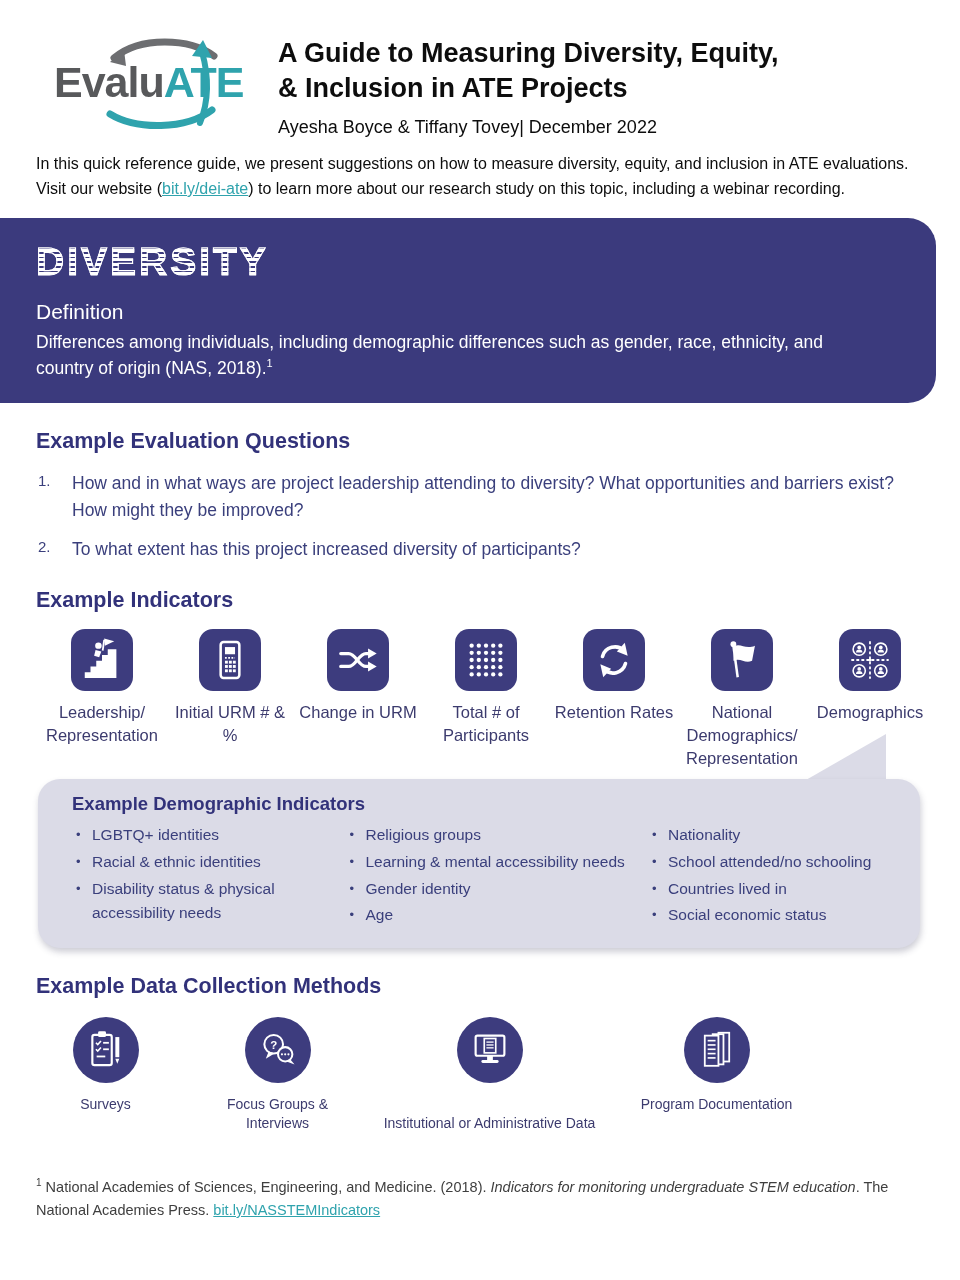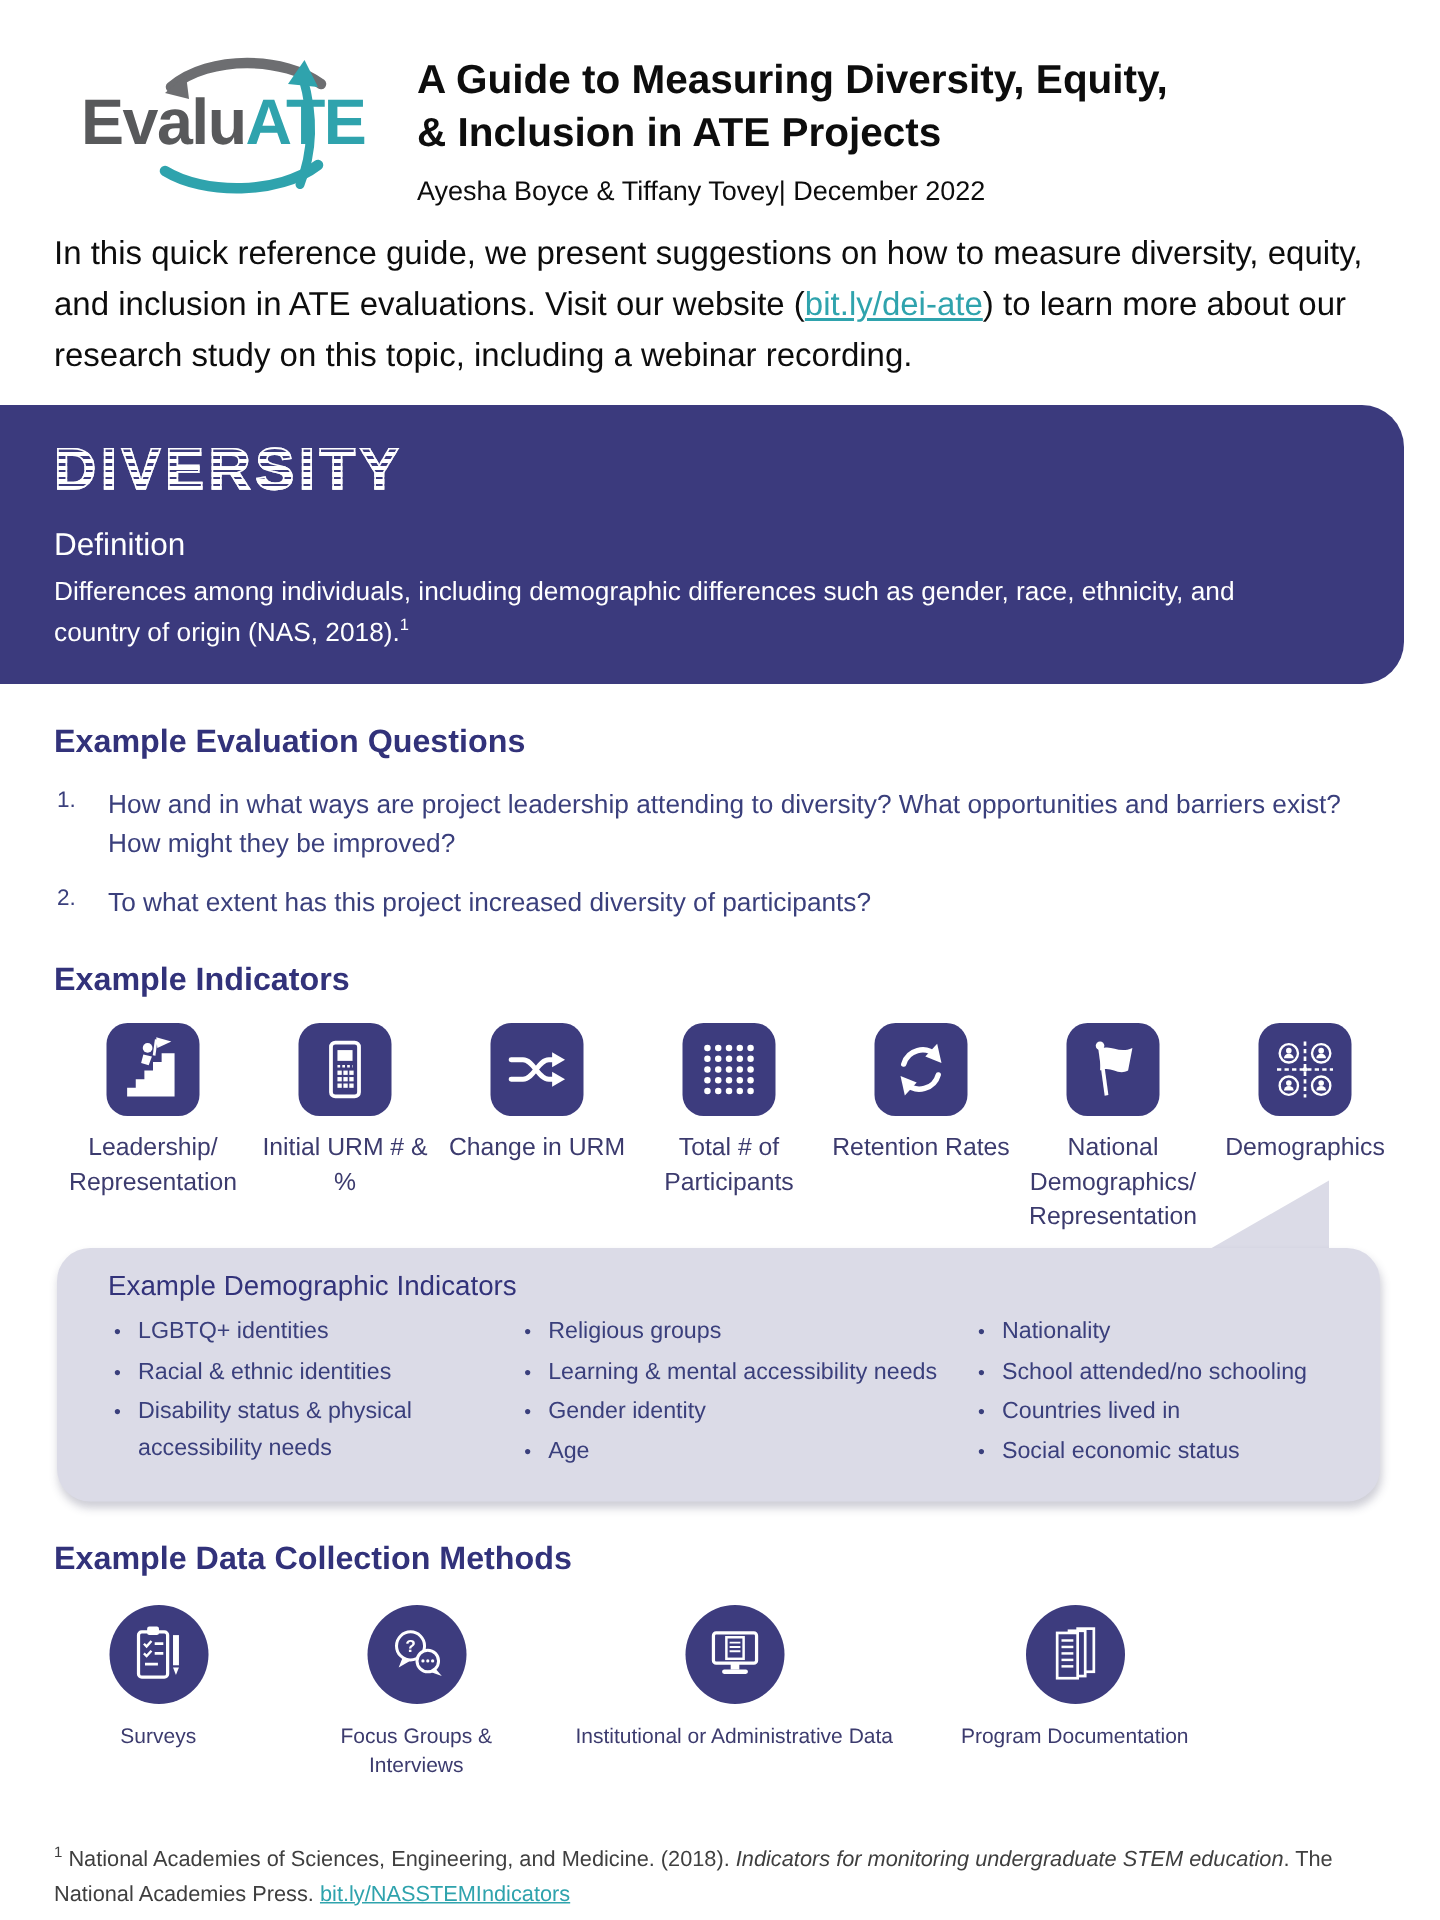--- a/index.html
+++ b/index.html
@@ -13,21 +13,21 @@
   .logo { position:relative; width:200px; height:110px; flex:0 0 auto; }
   .logo-swirl { position:absolute; left:0; top:0; width:200px; height:110px; }
   .logo-text { position:absolute; left:2px; top:30px; font-size:43px; font-weight:bold; letter-spacing:-1px; white-space:nowrap; }
   .logo-evalu { color:#58595B; }
   .logo-ate { color:#2FA3AD; }
   .header-titles { margin-left:26px; padding-top:8px; }
   .doc-title { font-size:27px; font-weight:bold; color:#0d0d0d; line-height:1.3; }
   .byline { font-size:18px; margin-top:11px; color:#0d0d0d; }
 
   
-  .intro { margin:14px 38px 0 36px; width:892px; font-size:22px; line-height:1.55; color:#0d0d0d; }
+  .intro { margin:14px 38px 0 36px; width:892px; font-size:16px; line-height:1.55; color:#0d0d0d; }
   .teal-link { color:#2FA3AD; text-decoration:underline; cursor:pointer; }
 
   
   .banner {
     margin-top:16px; width:936px; background:#3B3A7D; color:#ffffff;
     border-radius:0 28px 28px 0; padding:22px 44px 22px 36px;
   }
   .banner-title {
     display:inline-block; font-size:39px; font-weight:bold; letter-spacing:3px;
     background-image:repeating-linear-gradient(to bottom, #ffffff 0px, #ffffff 3px, #3B3A7D 3px, #3B3A7D 4.6px);
@@ -60,38 +60,38 @@
   
   .demo-box-wrap { position:relative; margin:0 40px 0 38px; }
   .demo-pointer {
     position:absolute; top:-45px; right:34px; width:0; height:0;
     border-left:80px solid transparent; border-bottom:46px solid #DBDBE7;
   }
   .demo-box {
     background:#DBDBE7; border-radius:22px; padding:14px 18px 18px 34px;
     box-shadow:1px 4px 6px rgba(60,60,90,0.25); position:relative;
   }
-  .demo-heading { font-size:18.5px; font-weight:normal; color:#32327A; }
+  .demo-heading { font-size:18.5px; font-weight:bold; color:#32327A; }
   .demo-cols { display:flex; margin-top:8px; }
   .demo-col { list-style:none; }
   .demo-col-1 { width:282px; }
   .demo-col-2 { width:312px; }
   .demo-col-3 { width:262px; }
   .demo-col li {
     position:relative; padding-left:20px; font-size:15.5px; color:#3A3F7C;
     line-height:1.6; margin-bottom:2px;
   }
   .demo-col li::before { content:"•"; position:absolute; left:4px; font-size:13px; top:2px; }
 
   
   .methods-row { display:flex; margin:18px 0 0 38px; gap:22px; }
   .method { display:flex; flex-direction:column; align-items:center; }
   .method:nth-child(1){ width:135px; }
   .method:nth-child(2){ width:165px; }
-  .method:nth-child(3){ width:215px; }
+  .method:nth-child(3){ width:215px;justify-content:space-between; }
   .method:nth-child(4){ width:195px; }
   .circle {
     width:66px; height:66px; background:#3D3C7E; border-radius:50%;
     display:flex; align-items:center; justify-content:center; flex:0 0 auto;
   }
   .method-label { margin-top:12px; font-size:14px; color:#3C3B6E; text-align:center; line-height:1.35; }
 
   
   .footnote { margin:42px 40px 0 36px; width:892px; font-size:14.5px; color:#3F3F3F; line-height:1.6; }
   .footnote sup { font-size:10px; }

